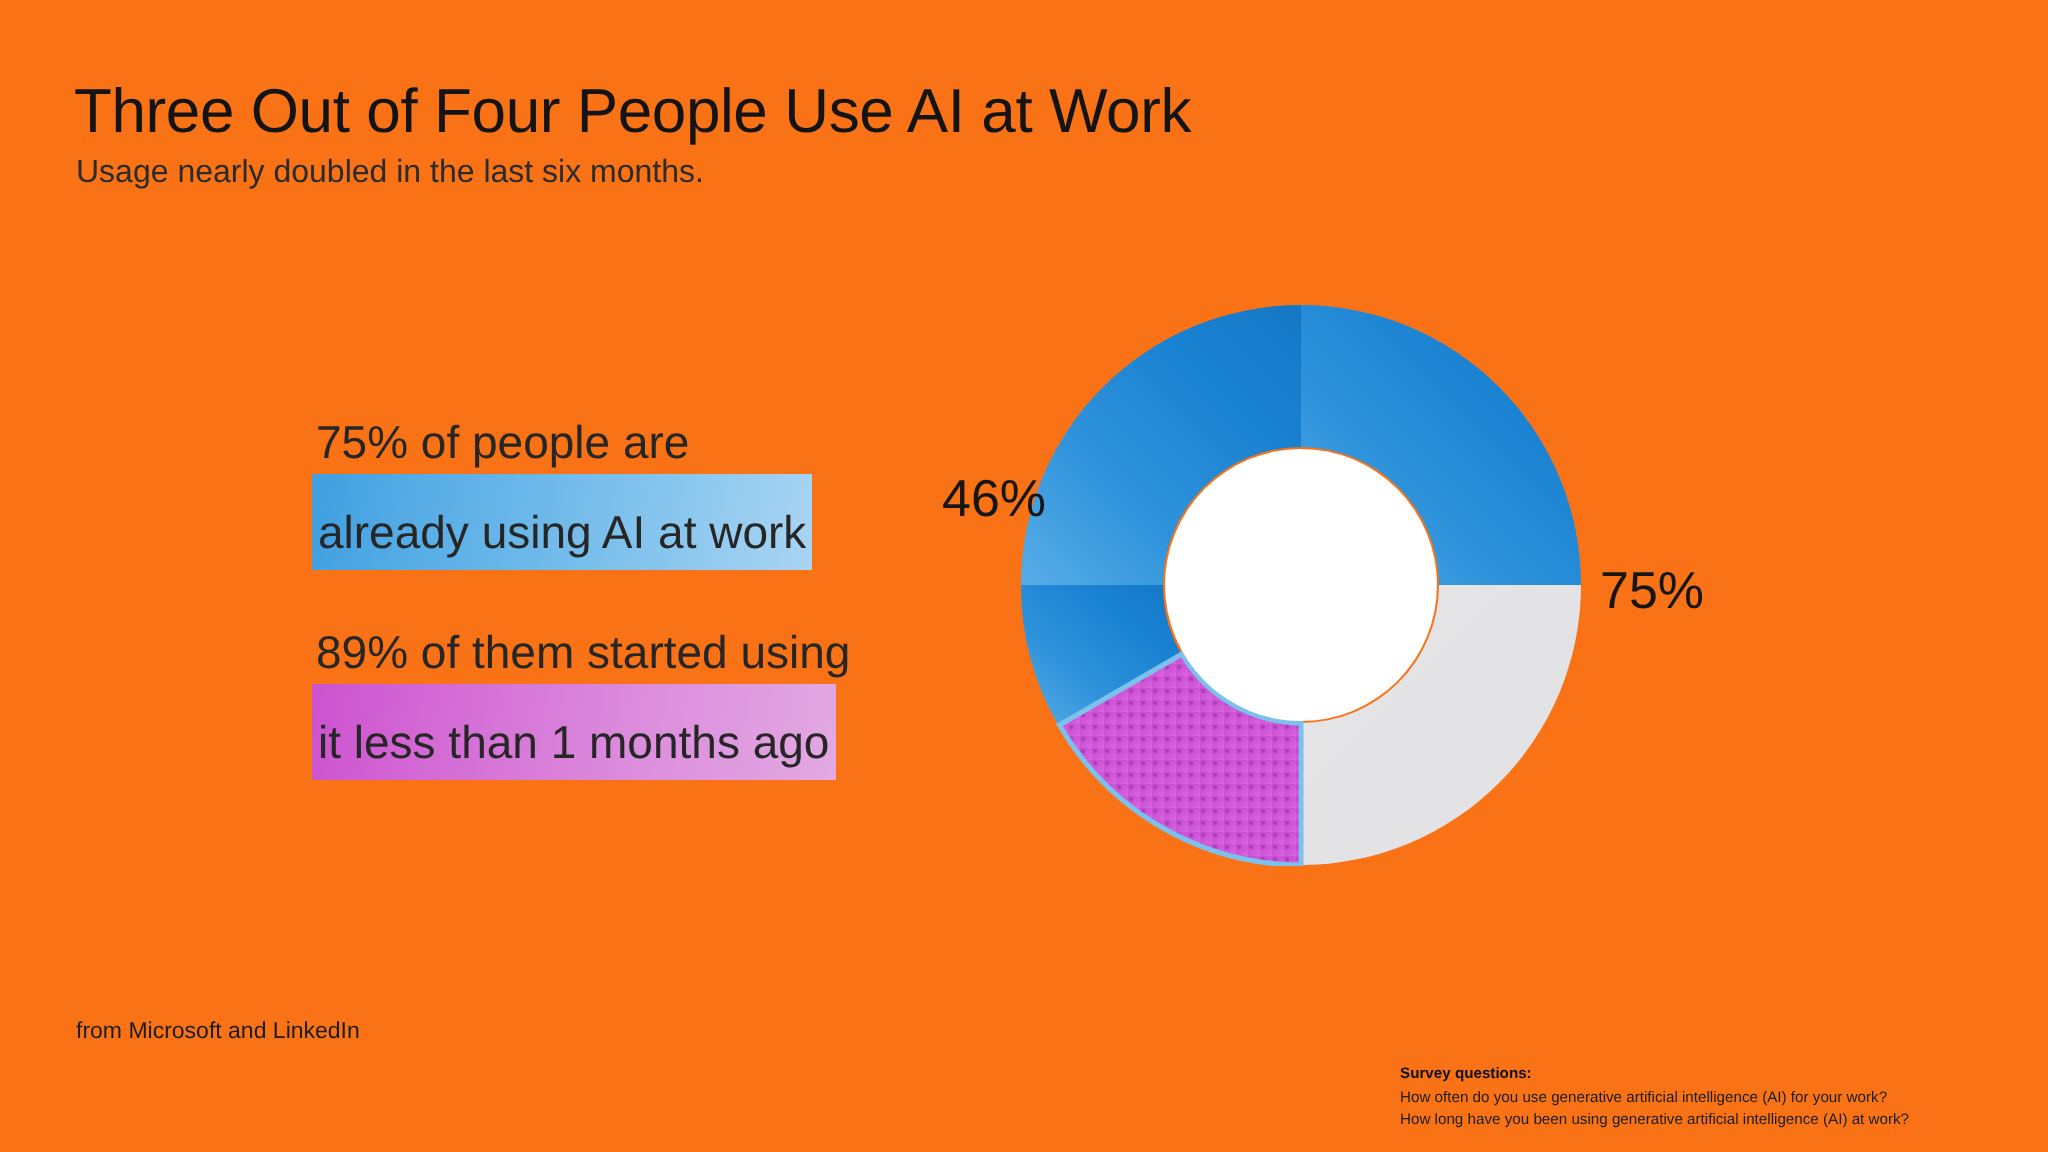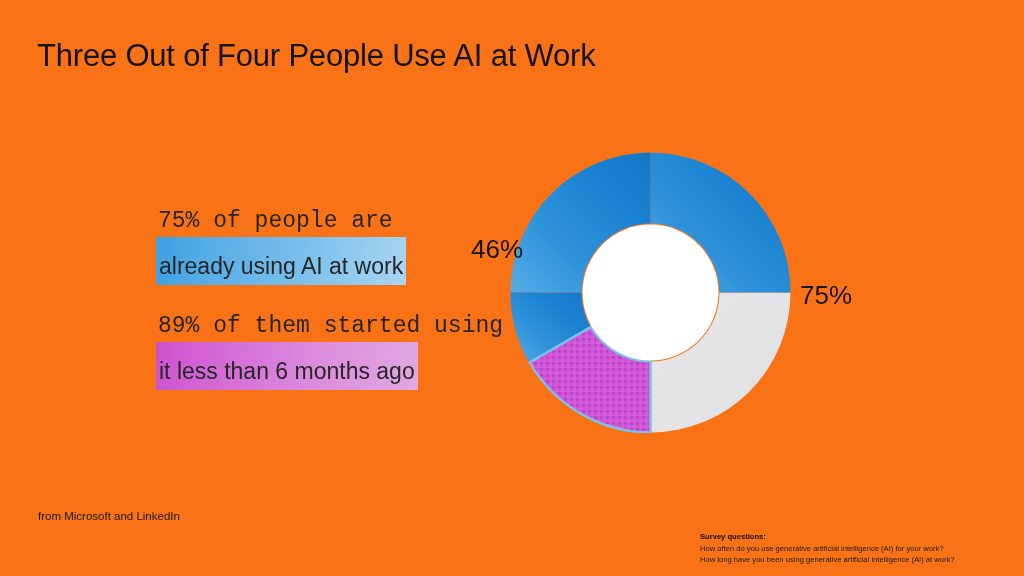--- a/index.html
+++ b/index.html
@@ -54,21 +54,20 @@
   }
   .callout .line {
     font-size: 23px;
     line-height: 31px;
     color: #262626;
     white-space: nowrap;
     display: block;
   }
   .callout .line.plain {
     padding-left: 1px;
-    font-family: Liberation Mono, monospace;
   }
   .callout .line.hl {
     display: inline-block;
     padding: 14px 3px 3px 3px;
     margin-left: -1px;
   }
   .callout.blue .line.hl {
     background: linear-gradient(100deg, #3f9fe0 0%, #57ade6 22%, #7cc0ec 60%, #a9d5f2 100%);
   }
   .callout.pink .line.hl {
@@ -134,31 +133,32 @@
     white-space: nowrap;
     line-height: 11px;
   }
 </style>
 </head>
 <body>
 
 <div id="slide">
 
   <div id="title">Three Out of Four People Use AI at Work</div>
+  <div id="subtitle">Usage nearly doubled in the last six months.</div>
 
   <div id="callouts">
 
     <div class="callout blue">
       <span class="line plain">75% of people are</span>
       <span class="line hl">already using AI at work</span>
     </div>
 
     <div class="callout pink">
       <span class="line plain">89% of them started using</span>
-      <span class="line hl">it less than 6 months ago</span>
+      <span class="line hl">it less than 1 months ago</span>
     </div>
 
   </div>
 
   <div id="donut-wrap">
     <svg id="donut-svg" width="281" height="281" viewBox="0 0 281 281">
       <defs>
         <linearGradient id="gradBlue" x1="0" y1="1" x2="1" y2="0">
           <stop offset="0%" stop-color="#57ade6"></stop>
           <stop offset="35%" stop-color="#2f93db"></stop>

